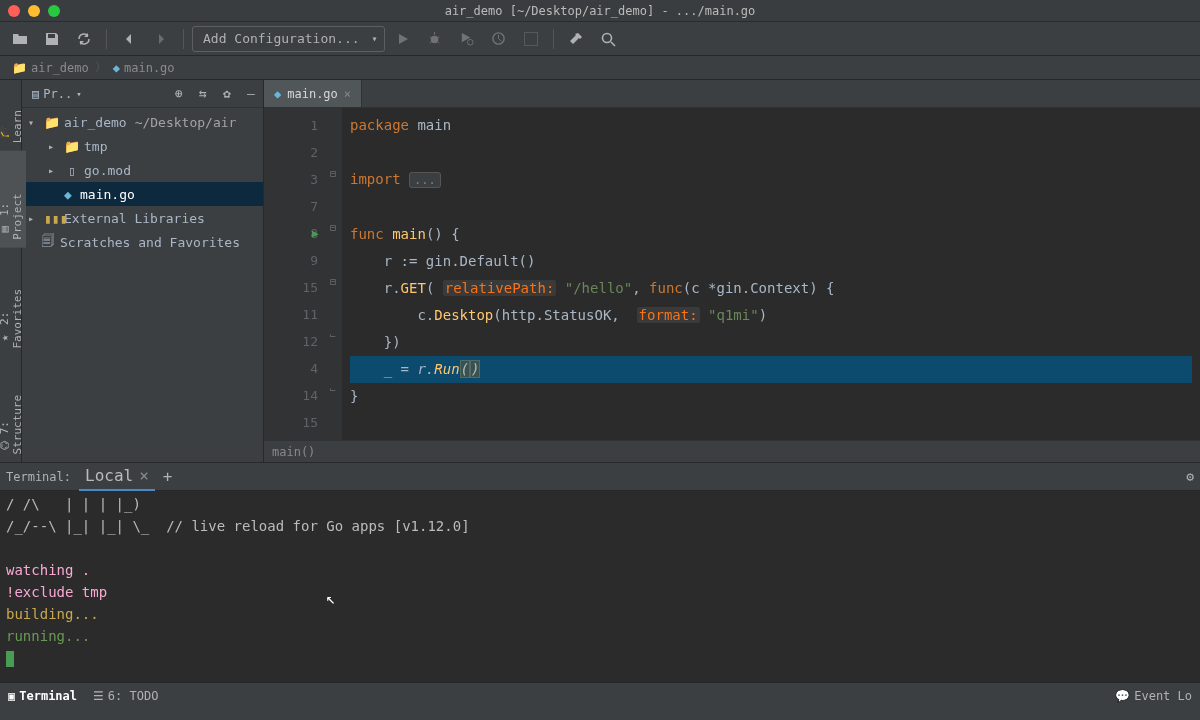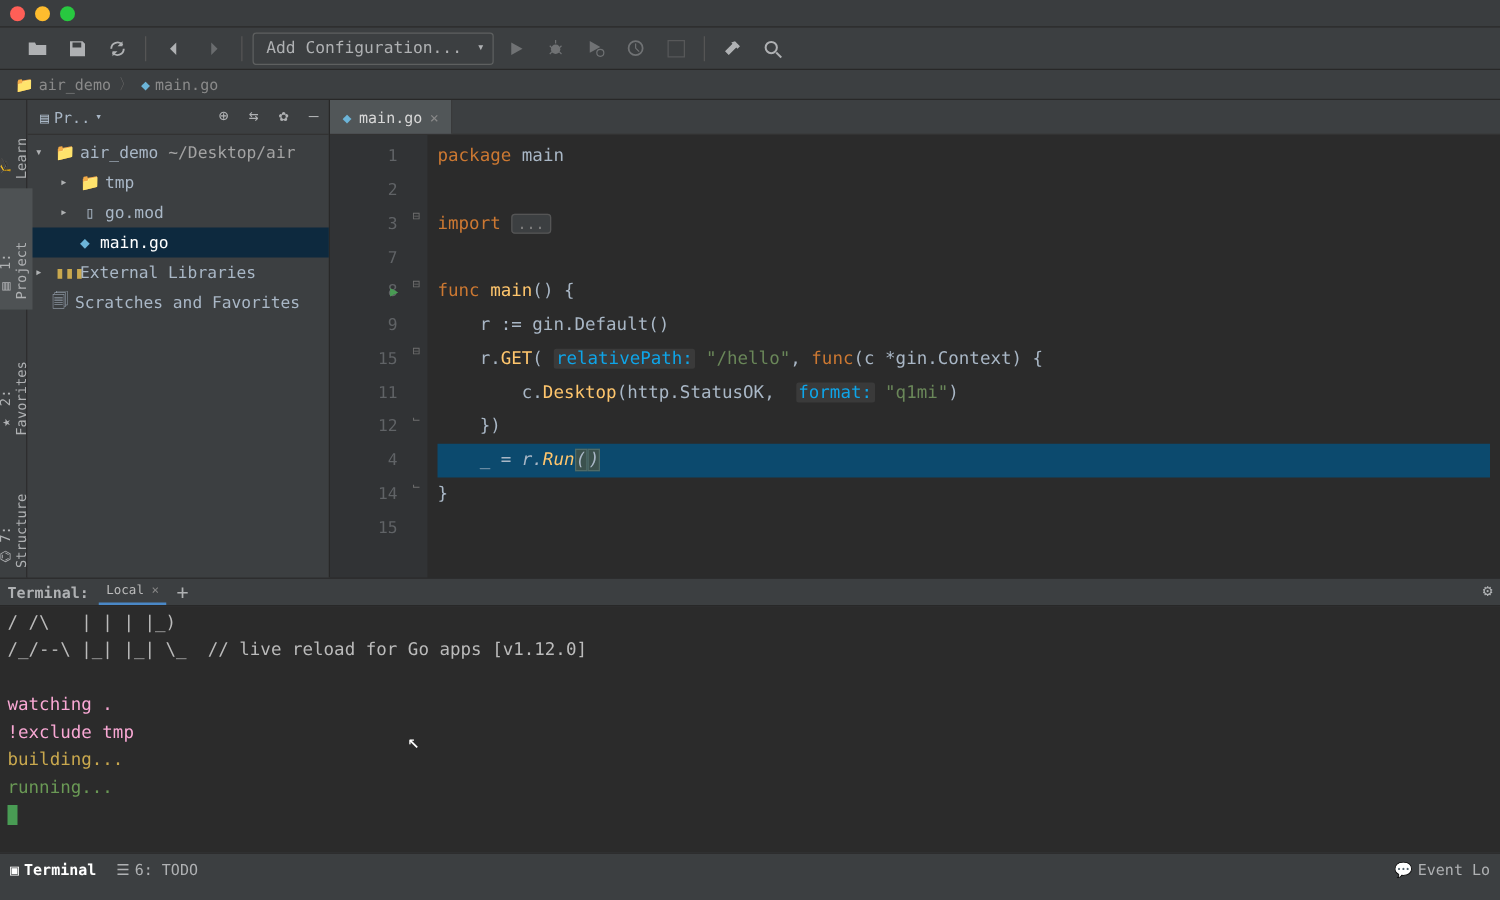--- a/index.html
+++ b/index.html
@@ -30,21 +30,21 @@
 .tl.green { background: #28c840; }
 .title-text { position: absolute; left: 0; right: 0; text-align: center; font-size: 12px; color: #bbb; }
 
 
 .toolbar {
   height: 34px;
   background: #3c3f41;
   border-bottom: 1px solid #282828;
   display: flex;
   align-items: center;
-  padding: 0 16px;
+  padding: 0 6px;
   gap: 4px;
 }
 .tb-btn {
   width: 28px; height: 26px;
   display: flex; align-items: center; justify-content: center;
   color: #afb1b3; cursor: pointer;
   border-radius: 3px;
 }
 .tb-sep { width: 1px; height: 20px; background: #555; margin: 0 4px; }
 .config-combo {
@@ -141,43 +141,43 @@
 }
 .fold-bar { width: 14px; background: #313335; position: relative; }
 .fold-mark { position: absolute; left: 2px; font-size: 10px; color: #6e6e6e; }
 .code {
   flex: 1; padding: 4px 8px; font-size: 14px; line-height: 27px;
   white-space: pre; color: #a9b7c6;
 }
 .kw { color: #cc7832; }
 .fn { color: #ffc66d; }
 .str { color: #6a8759; }
-.hint { color: #0ea5e9; background: #3a3a3a; padding: 0 2px; border-radius: 2px; }
+.hint { color: #f97316; background: #3a3a3a; padding: 0 2px; border-radius: 2px; }
 .paren-match { background: #3b514d; border: 1px solid #4f6b68; }
 .folded { background: #3c3f41; border: 1px solid #555; border-radius: 3px; padding: 0 4px; color: #808080; font-size: 12px; }
 .current-line { background: #0c4a6e; display: inline-block; width: 100%; font-style: italic; }
 
 .crumbs-bottom {
   height: 22px; background: #3c3f41; border-top: 1px solid #323232;
   padding-left: 8px; font-size: 12px; color: #888;
   display: flex; align-items: center;
 }
 
 
 .terminal-panel {
   height: 220px; background: #2b2b2b; border-top: 1px solid #282828;
   display: flex; flex-direction: column;
 }
 .term-tabs {
   height: 28px; background: #3c3f41; border-bottom: 1px solid #282828;
   display: flex; align-items: center; padding: 0 6px; gap: 8px;
 }
-.term-title { color: #afb1b3; font-size: 12px; font-weight: bold; }
+.term-title { color: #afb1b3; font-size: 12px; }
 .term-tab {
-  color: #bbb; font-size: 10px; padding: 4px 6px;
+  color: #bbb; font-size: 16px; padding: 4px 6px;
   border-bottom: 2px solid #4a88c7; cursor: pointer;
   display: flex; align-items: center; gap: 6px;
 }
 .term-add { color: #afb1b3; font-size: 16px; cursor: pointer; }
 .term-gear { margin-left: auto; color: #afb1b3; cursor: pointer; }
 .term-body {
   flex: 1; padding: 2px 6px; font-size: 14px; line-height: 22px;
   white-space: pre; color: #bbb; position: relative;
 }
 .t-cyan { color: #f9a8d4; }
@@ -207,20 +207,21 @@
 </style>
 </head>
 <body>
 
 <div class="titlebar">
   <div class="traffic-lights">
     <div class="tl red"></div>
     <div class="tl yellow"></div>
     <div class="tl green"></div>
   </div>
+  <div class="title-text">air_demo [~/Desktop/air_demo] - .../main.go</div>
 </div>
 
 <div class="toolbar">
   <div class="tb-btn">
       <svg width="16" height="16" viewBox="0 0 16 16">
         <path fill="currentColor" d="M1 3h5l1 2h8v8H1z"></path>
       </svg>
     </div>
   <div class="tb-btn">
       <svg width="16" height="16" viewBox="0 0 16 16">
@@ -394,20 +395,23 @@
 
 <span class="kw">func</span><span class="fn"> main</span><span>() {</span>
 <span>    r := gin.Default()</span>
 <span>    r.</span><span class="fn">GET</span><span>( </span><span class="hint">relativePath:</span><span> </span><span class="str">"/hello"</span><span>, </span><span class="kw">func</span><span>(c *gin.Context) {</span>
 <span>        c.</span><span class="fn">Desktop</span><span>(http.StatusOK,  </span><span class="hint">format:</span><span> </span><span class="str">"q1mi"</span><span>)</span>
 <span>    })</span>
 <span class="current-line"><span>    _ = r.</span><span class="fn">Run</span><span class="paren-match">(</span><span class="paren-match">)</span></span>
 <span>}</span>
 </div>
     </div>
+    <div class="crumbs-bottom">
+      <span>main()</span>
+    </div>
   </div>
 </div>
 
 <div class="terminal-panel">
   <div class="term-tabs">
     <span class="term-title">Terminal:</span>
     <div class="term-tab">
       <span>Local</span>
       <span style="color:#888">×</span>
     </div>

